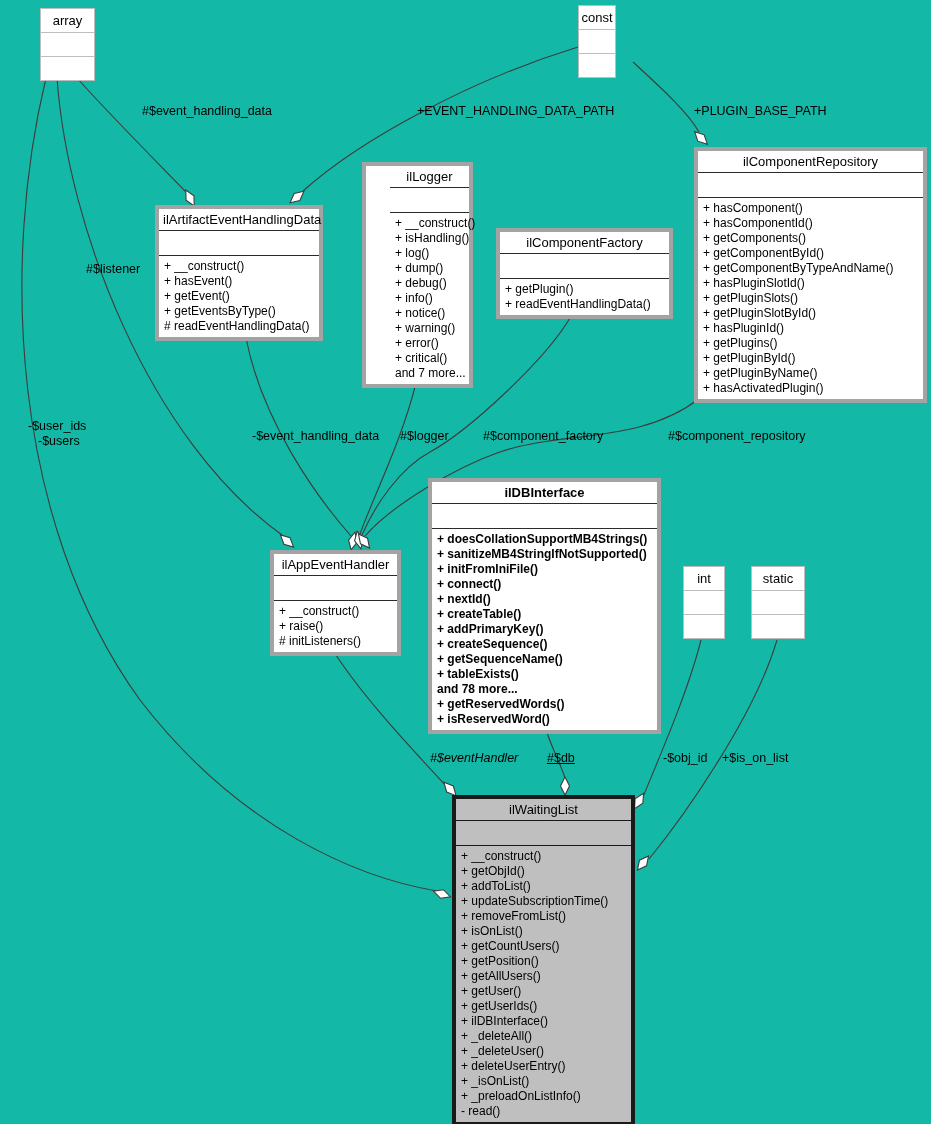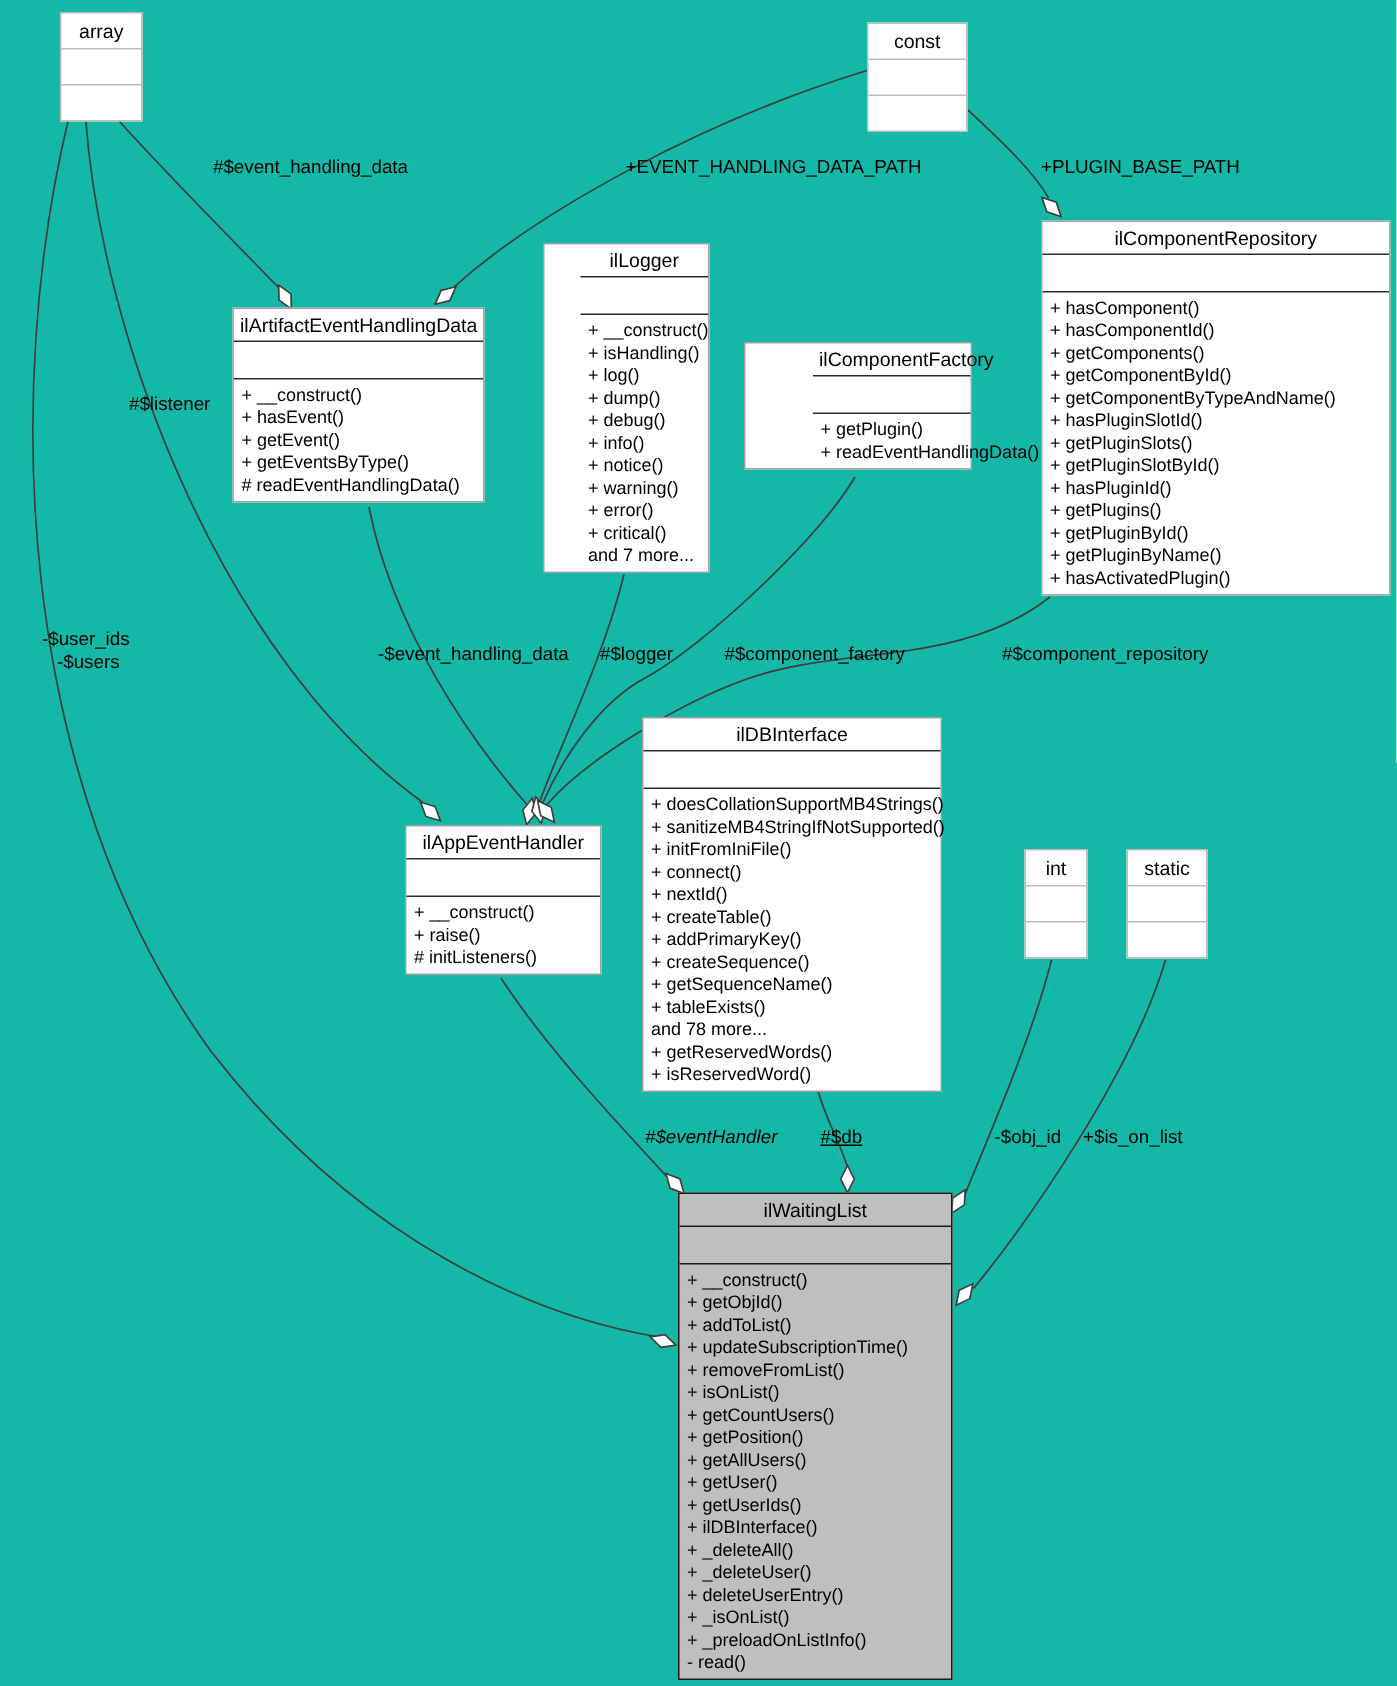--- a/index.html
+++ b/index.html
@@ -3,47 +3,47 @@
 <meta charset="utf-8">
 <style>
   html,body{margin:0;padding:0;background:#ffffff;}
   #canvas{
     position:relative;width:931px;height:1124px;background:#14b8a6;overflow:hidden;
     font-family:"Liberation Sans","DejaVu Sans",sans-serif;color:#000;
   }
   #edges{position:absolute;left:0;top:0;width:931px;height:1124px;}
 
   
-  .uml-class{position:absolute;background:#fff;border:1px solid #a3a3a3;box-sizing:border-box;}
+  .uml-class{position:absolute;background:#fff;border:4px solid #a3a3a3;box-sizing:border-box;}
   .uml-title{font-size:13px;line-height:15px;text-align:center;padding:3px 4px;border-bottom:1px solid #2b2b2b;white-space:nowrap;}
   .uml-empty{height:24px;border-bottom:1px solid #2b2b2b;}
   .uml-methods{list-style:none;margin:0;padding:3px 5px;font-size:12px;}
   .uml-methods li{line-height:15px;white-space:nowrap;}
 
   .uml-class.highlight{background:#bfbfbf;border-color:#1a1a1a;}
   .uml-class.highlight .uml-title{border-color:#1a1a1a;}
   .uml-class.highlight .uml-empty{border-color:#1a1a1a;}
 
   
   .plain-class{position:absolute;background:#fff;border:1px solid #bdbdbd;box-sizing:border-box;}
   .plain-title{font-size:13px;line-height:15px;text-align:center;padding:4px 2px;border-bottom:1px solid #bdbdbd;}
   .plain-cell{height:23px;}
   .plain-cell + .plain-cell{border-top:1px solid #bdbdbd;}
 
   
   #cls-array  {left:40px;  top:8px;   width:55px;}
-  #cls-const  {left:578px; top:15px;   width:67px;}
+  #cls-const  {left:578px; top:5px;   width:38px;}
   #cls-int    {left:683px; top:566px; width:42px;}
   #cls-static {left:751px; top:566px; width:54px;}
 
   #cls-artifact {left:155px; top:205px; width:168px;}
   #cls-logger   {left:362px; top:162px; width:111px;padding-left:24px;}
-  #cls-factory  {left:496px; top:228px; width:152px;padding-left:45px;}
+  #cls-factory  {left:496px; top:228px; width:177px;}
   #cls-repo     {left:694px; top:147px; width:233px;}
-  #cls-db       {left:428px; top:478px; width:200px;}
+  #cls-db       {left:428px; top:478px; width:233px;font-weight:bold;}
   #cls-handler  {left:270px; top:550px; width:131px;}
   #cls-waiting  {left:452px; top:795px; width:183px;}
 
   
   .edge-label{position:absolute;font-size:12.5px;line-height:15px;white-space:nowrap;color:#000;}
   #lbl-ehd      {left:142px; top:104px;}
   #lbl-ehdp     {left:417px; top:104px;}
   #lbl-pbp      {left:694px; top:104px;}
   #lbl-listener {left:86px;  top:262px;}
   #lbl-userids  {left:28px;  top:419px;}

